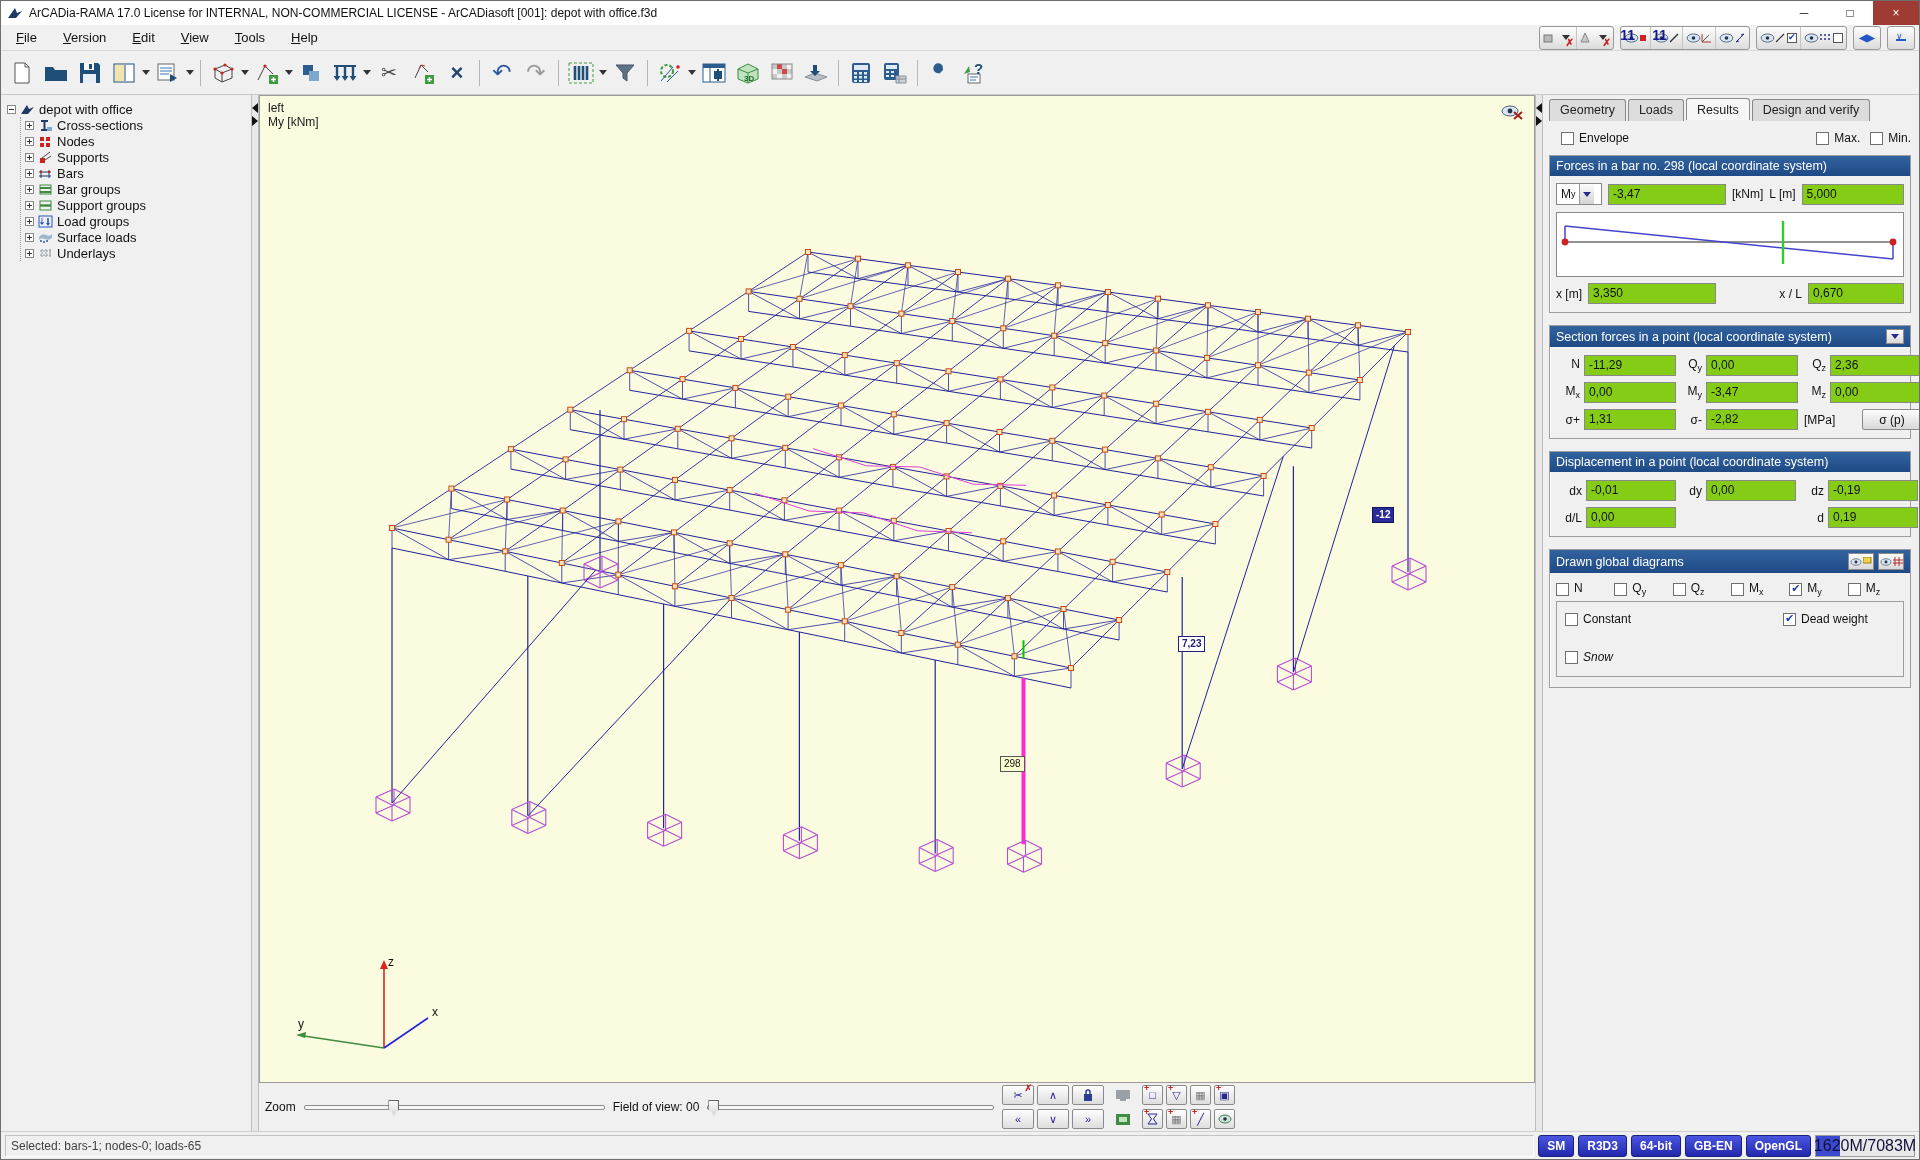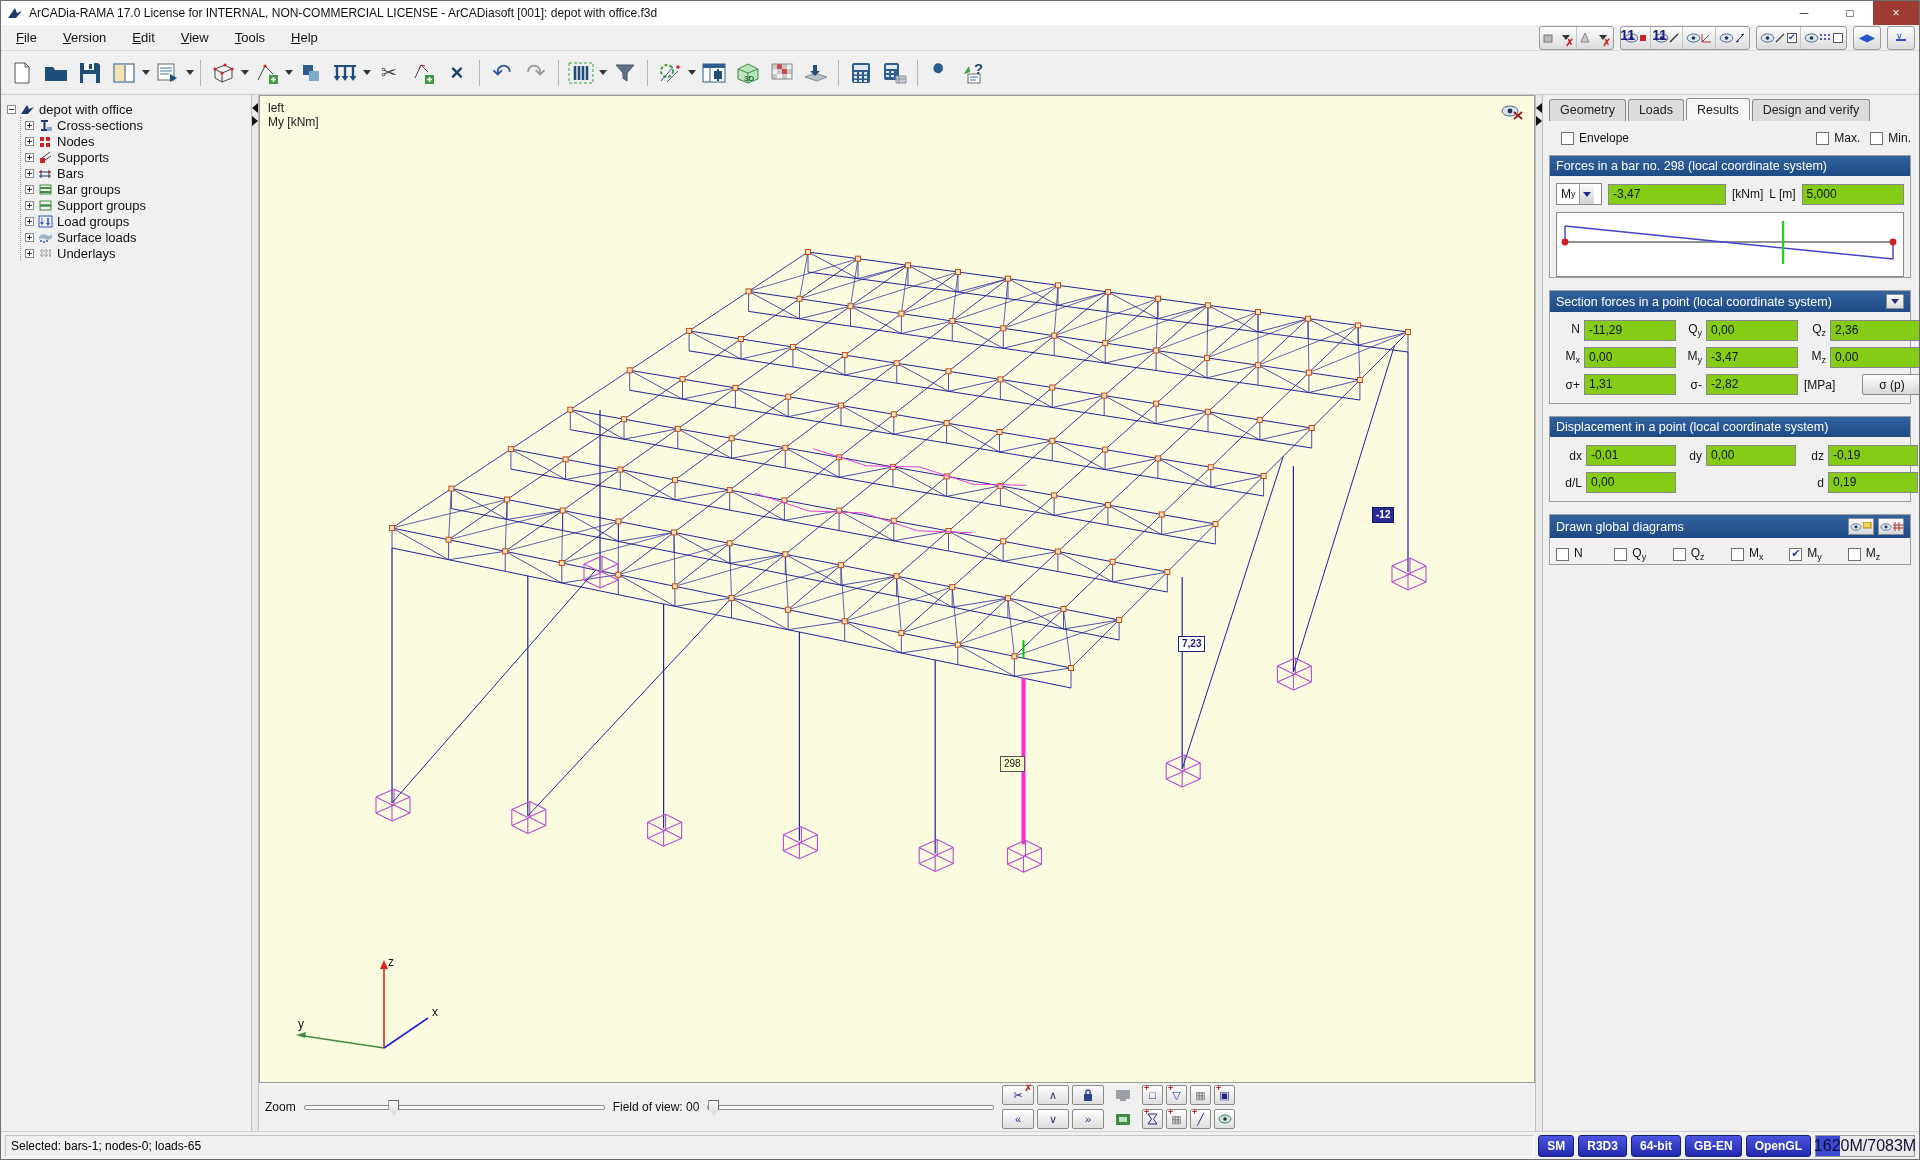--- a/index.html
+++ b/index.html
@@ -104,21 +104,21 @@
   .dgrid2{display:grid;grid-template-columns:125px 115px 58px 48px;padding:6px 4px 8px 6px}
   .ck{display:flex;align-items:center}
   .casebox{border:1px solid #9d9d9d;margin:2px 6px 10px 6px;padding:10px 8px 12px 8px;background:#f0f0f0}
   .caserow{display:flex;align-items:center;margin-bottom:24px}
   .caserow:last-child{margin-bottom:0}
   .case2{margin-left:152px}
   .italic{font-style:italic}
 
   
   .statusbar{height:28px;background:#f0f0f0;border-top:1px solid #cfcfcf;display:flex;align-items:center;padding:0 4px;gap:4px;flex:none}
-  .stext{flex:1;font-size:12px;color:#000000;border:1px solid #c3c3c3;border-right-color:#fff;border-bottom-color:#fff;height:22px;display:flex;align-items:center;padding-left:5px}
+  .stext{flex:1;font-size:12px;color:#404040;border:1px solid #c3c3c3;border-right-color:#fff;border-bottom-color:#fff;height:22px;display:flex;align-items:center;padding-left:5px}
   .badge{height:22px;padding:0 8px;display:flex;align-items:center;font-size:12px;font-weight:bold;color:#fff;background:linear-gradient(#4a55e0,#2228ad);border:1px solid #1a1f7a;border-radius:3px}
   .memgauge{width:100px;height:22px;border:1px solid #9a9a9a;display:flex;align-items:center;justify-content:center;font-size:16px;color:#10103a;background:linear-gradient(90deg,#3a49cf 0 24%,#e9e9e9 24%)}
 </style>
 </head>
 <body>
 
 <div id="app">
 
   <div class="titlebar">
     <svg class="appico" viewBox="0 0 16 14">
@@ -1524,20 +1524,26 @@
           <svg width="344" height="60" viewBox="0 0 344 60">
             <line x1="6" y1="29" x2="338" y2="29" stroke="#222"></line>
             <polyline points="8,13 8,29" fill="none" stroke="#4444cc" stroke-width="1.5"></polyline>
             <polyline points="336,29 336,46" fill="none" stroke="#4444cc" stroke-width="1.5"></polyline>
             <line x1="8" y1="13" x2="336" y2="46" stroke="#4444cc" stroke-width="1.5"></line>
             <line x1="226" y1="8" x2="226" y2="51" stroke="#2ecc2e" stroke-width="2.4"></line>
             <circle cx="8" cy="29" r="3.4" fill="#cc2222"></circle>
             <circle cx="336" cy="29" r="3.4" fill="#cc2222"></circle>
           </svg>
         </div>
+        <div class="xrow">
+          <span class="unit">x [m]</span>
+          <span class="field" style="width:128px">3,350</span>
+          <span class="unit" style="margin-left:auto">x / L</span>
+          <span class="field" style="width:96px">0,670</span>
+        </div>
       </div>
 
       <div class="sect">
         <div class="sechead">
           <span>Section forces in a point (local coordinate system)</span>
           <span class="hdr-dd">
               <span class="caret"></span>
             </span>
         </div>
         <div class="sfgrid">
@@ -1625,20 +1631,38 @@
             </span>
           <span class="ck">
               <span class="cb checked"></span>
               <span class="cklbl"><span>M</span><sub>y</sub></span>
             </span>
           <span class="ck">
               <span class="cb"></span>
               <span class="cklbl"><span>M</span><sub>z</sub></span>
             </span>
         </div>
+        <div class="casebox">
+          <div class="caserow">
+            <span class="ck">
+                <span class="cb"></span>
+                <span class="cklbl">Constant</span>
+              </span>
+            <span class="ck case2">
+                <span class="cb checked"></span>
+                <span class="cklbl">Dead weight</span>
+              </span>
+          </div>
+          <div class="caserow">
+            <span class="ck">
+                <span class="cb"></span>
+                <span class="cklbl italic">Snow</span>
+              </span>
+          </div>
+        </div>
       </div>
     </div>
   </div>
 
   <div class="statusbar">
     <span class="stext">Selected: bars-1; nodes-0; loads-65</span>
     <span class="badge">SM</span>
     <span class="badge">R3D3</span>
     <span class="badge">64-bit</span>
     <span class="badge">GB-EN</span>

